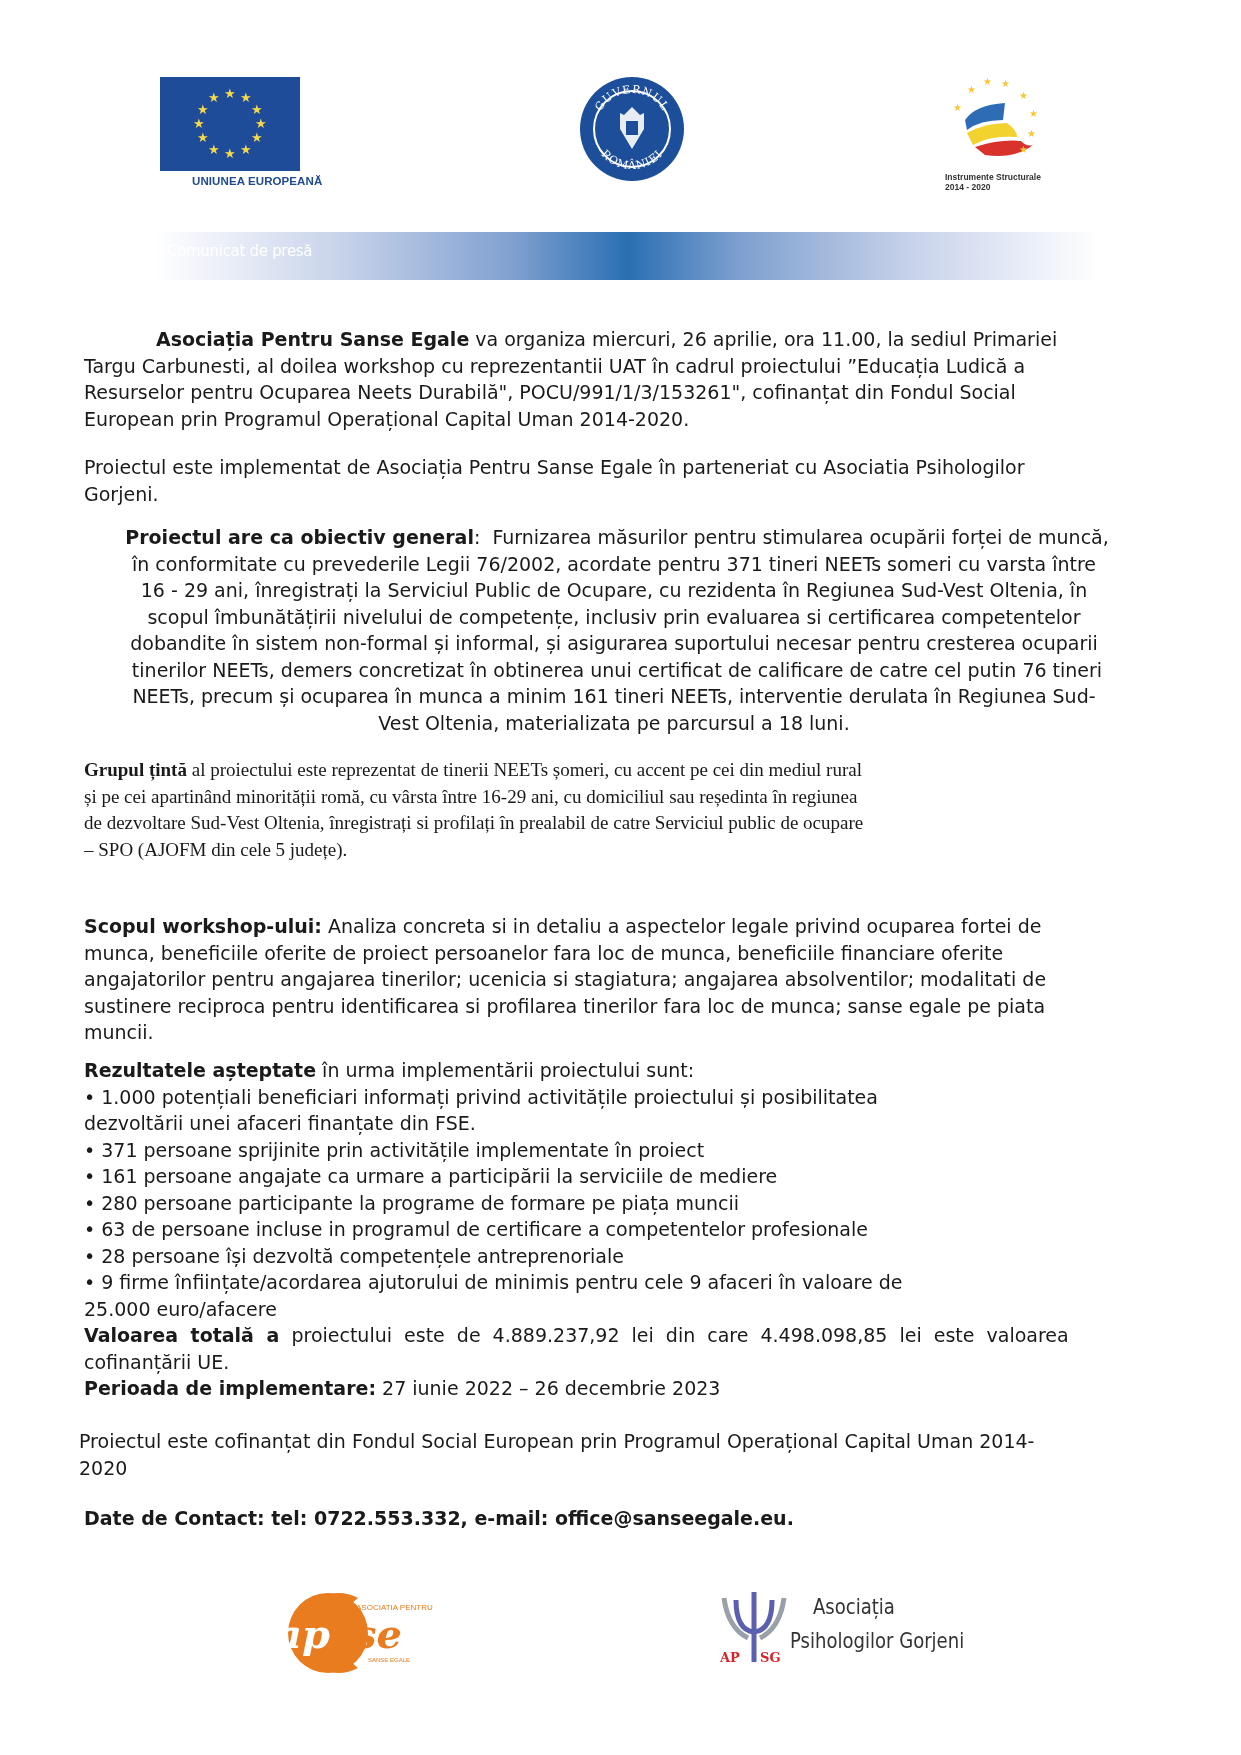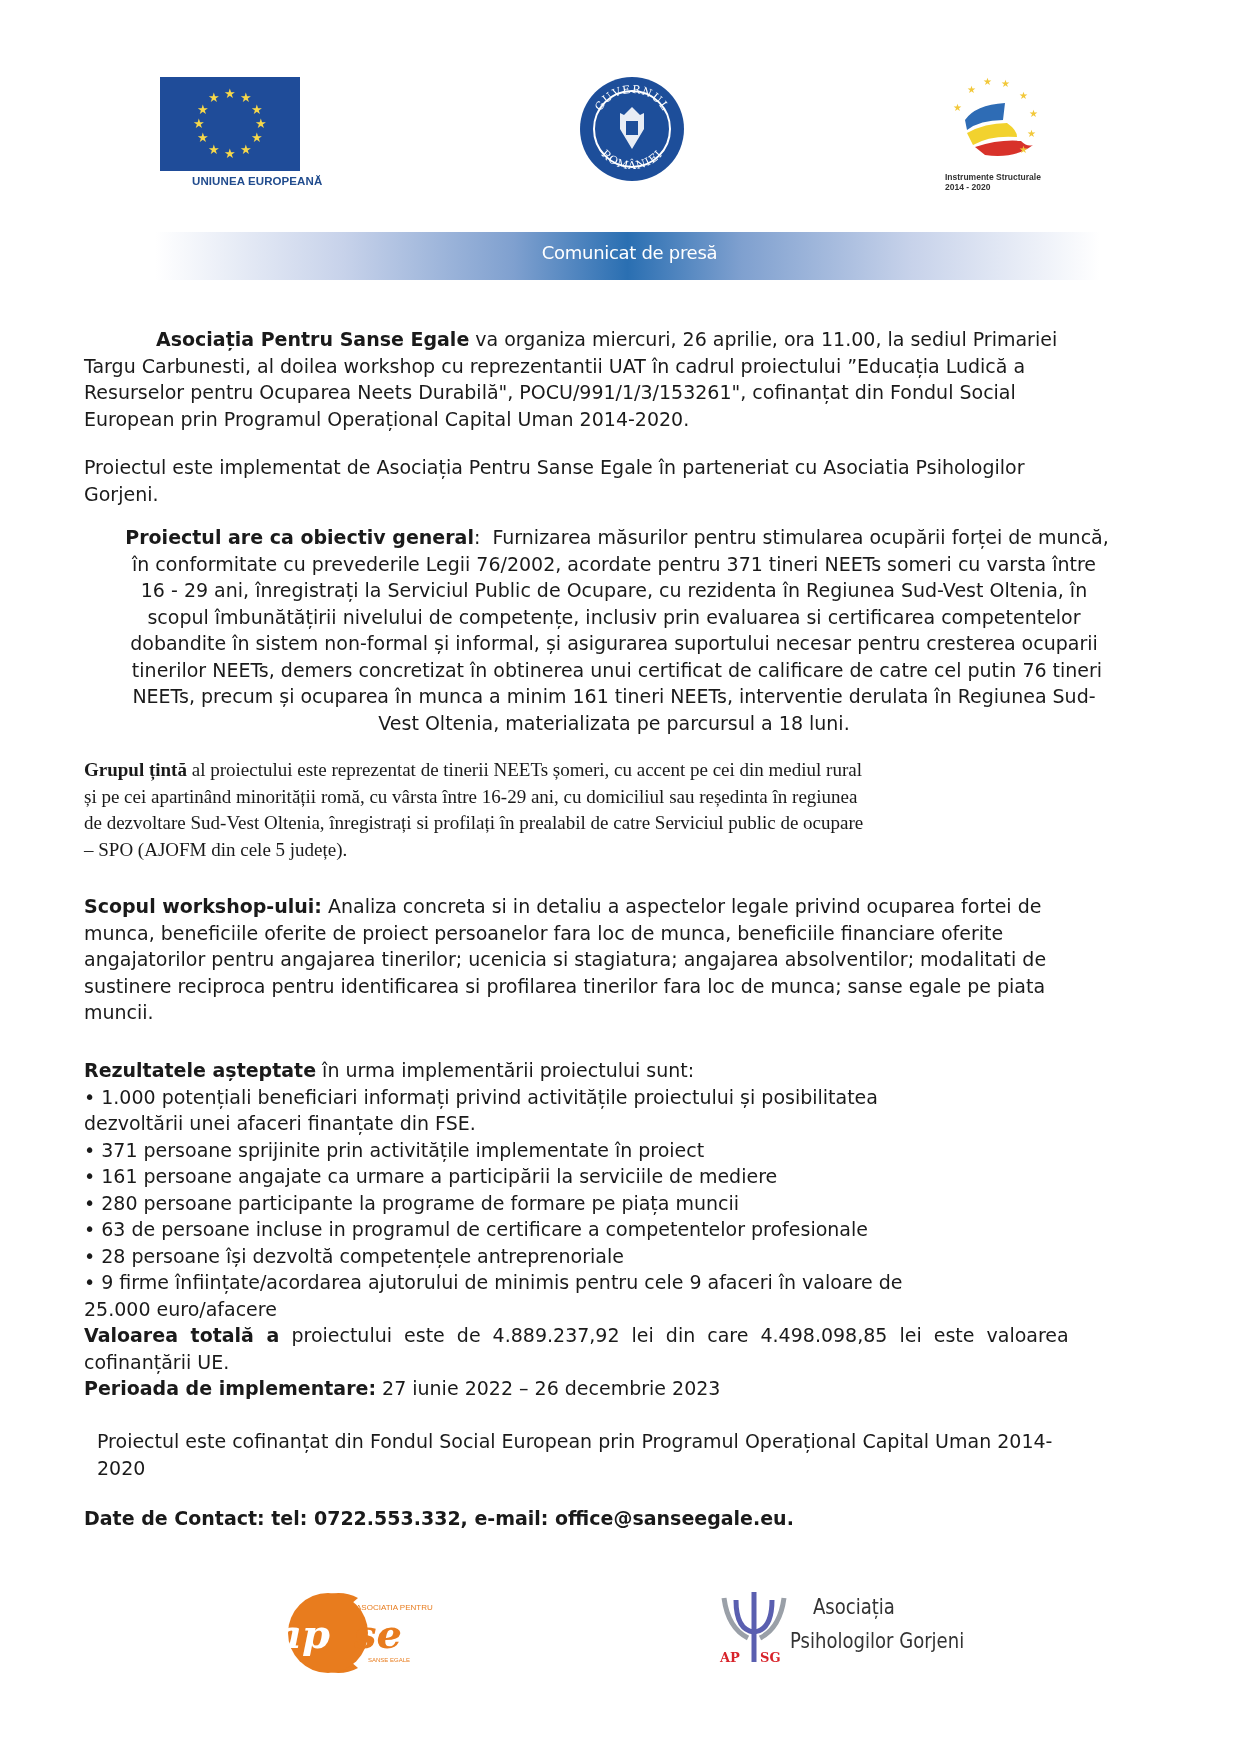--- a/index.html
+++ b/index.html
@@ -19,36 +19,36 @@
                border: 2px solid #ffffff; box-sizing: border-box; }
   .gov-text { position: absolute; left: 0; top: 0; width: 104px; height: 104px; }
 
   .is-logo { left: 945px; top: 75px; width: 120px; height: 90px; }
   .is-label { left: 945px; top: 172px; width: 130px; font-family: "Liberation Sans", sans-serif;
               font-weight: bold; font-size: 8.5px; color: #333; line-height: 10px; }
 
   
   .banner { left: 155px; top: 232px; width: 945px; height: 48px;
             background: linear-gradient(to right, #ffffff 0%, #c7d2ea 20%, #7fa0cf 38%, #2a6fb2 50%, #7fa0cf 62%, #c7d2ea 80%, #ffffff 100%); }
-  .banner-title { position: absolute; left: 4px; right: 0; top: 10px; text-align: center; color: #ffffff;
-                  font-family: "DejaVu Sans", sans-serif; font-size: 18px; font-weight: normal; letter-spacing: -0.3px; }
+  .banner-title { position: absolute; left: 12px; right: 0; top: 10px; text-align: left; color: #ffffff;
+                  font-family: "DejaVu Sans", sans-serif; font-size: 15px; font-weight: normal; letter-spacing: -0.3px; }
 
   
   .txt { font-family: "DejaVu Sans", sans-serif; font-size: 19px; line-height: 26.5px; color: #1a1a1a; }
   .just { text-align: justify; text-align-last: left; }
   .p1 { left: 84px; top: 326px; width: 1066px; }
   .p1 .indent { display: inline-block; width: 72px; }
   .p2 { left: 84px; top: 454px; width: 1066px; }
   .p3 { left: 84px; top: 524px; width: 1060px; text-align: center; }
   .p4 { left: 84px; top: 757px; width: 1066px; font-family: Liberation Serif, serif; }
-  .p5 { left: 84px; top: 893px; width: 1066px; }
+  .p5 { left: 84px; top: 913px; width: 1066px; }
   .p6 { left: 84px; top: 1057px; width: 1066px; }
   .p7 { left: 84px; top: 1322px; width: 1066px; }
   .p8 { left: 84px; top: 1375px; width: 1066px; }
-  .p9 { left: 97px; top: 1428px; width: 1066px; }
+  .p9 { left: 79px; top: 1428px; width: 1066px; }
   .p10 { left: 84px; top: 1505px; width: 1066px; font-weight: bold; }
   .line { display: block; white-space: nowrap; }
   b { font-weight: bold; }
 
   
   .apse { left: 268px; top: 1590px; width: 180px; height: 86px; }
   .apsg { left: 718px; top: 1588px; width: 280px; height: 90px; }
 </style>
 </head>
 <body>

